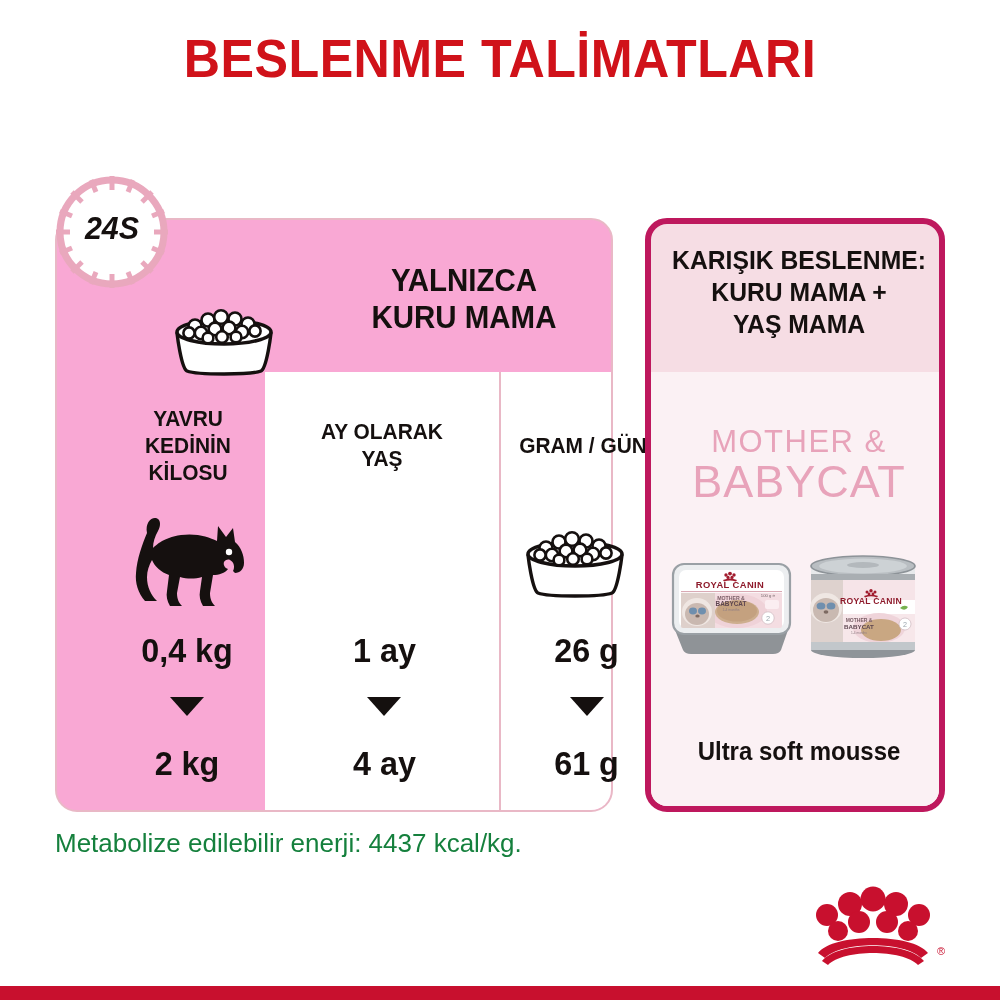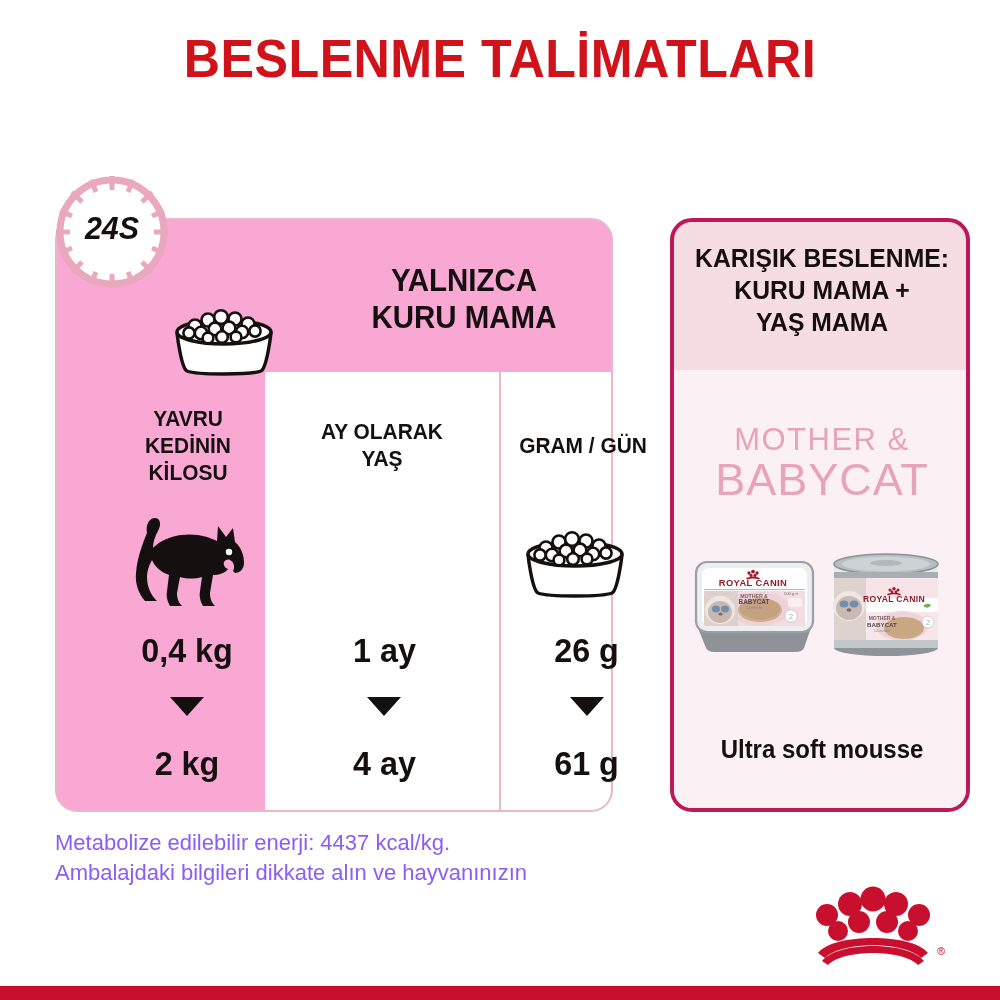--- a/index.html
+++ b/index.html
@@ -30,24 +30,23 @@
     position:absolute;
     left:55px; top:218px; width:558px; height:594px;
     background:#f9a8d4;
     border:2px solid #e9b8c6;
     border-radius:22px;
   }
   .panel-right{
     position:absolute;
     left:645px; top:218px; width:300px; height:594px;
     background:#f6dde4;
-    border:4px solid #be185d;
+    border:6px solid #be185d;
     border-radius:22px;
     overflow:hidden;
-    margin-left:25px;
   }
 
   
   .left-head{
     position:absolute; left:262px; top:42px; width:290px;
     text-align:center;
     font-size:31px; line-height:37px; font-weight:bold;
     color:#15100f;
     transform:scaleX(0.95); transform-origin:center;
   }
@@ -145,22 +144,22 @@
   }
 
   
   .prod-tray{ position:absolute; left:18px; top:330px; width:125px; height:105px; }
   .prod-can { position:absolute; left:150px; top:328px; width:125px; height:108px; }
 
   
   .footnote{
     position:absolute;
     left:55px; top:828px; width:660px;
-    font-size:22px; line-height:30px;
-    color:#8b5cf6;
+    font-size:26px; line-height:30px;
+    color:#15803d;
   }
 
   
   .rc-logo{ position:absolute; left:795px; top:875px; width:155px; height:95px; }
 
   
   .bottom-bar{
     position:absolute; left:0; bottom:0; width:1000px; height:14px;
     background:#c8102e;
   }
@@ -369,21 +368,20 @@
     <text x="104" y="74.6" font-family="Liberation Sans, sans-serif" font-size="7.2" fill="#9aa6ad" text-anchor="middle">2</text>
     <path d="M99 56 q4 -4 8 -1 q-3 5 -8 1 Z" fill="#76b14f"></path>
     <rect x="10" y="90" width="104" height="8" fill="#c2c7cb"></rect>
   </svg>
 
   <div class="mousse">Ultra soft mousse</div>
 </div>
 
 <div class="footnote">
   <div>Metabolize edilebilir enerji: 4437 kcal/kg.</div>
-  <div>Ambalajdaki bilgileri dikkate alın ve hayvanınızın</div>
 </div>
 
 <svg class="rc-logo" viewBox="0 0 155 95">
   <g fill="#c8102e">
     <circle cx="32" cy="40" r="11"></circle>
     <circle cx="55" cy="29" r="12"></circle>
     <circle cx="78" cy="24" r="12.5"></circle>
     <circle cx="101" cy="29" r="12"></circle>
     <circle cx="124" cy="40" r="11"></circle>
     <circle cx="43" cy="56" r="10"></circle>

